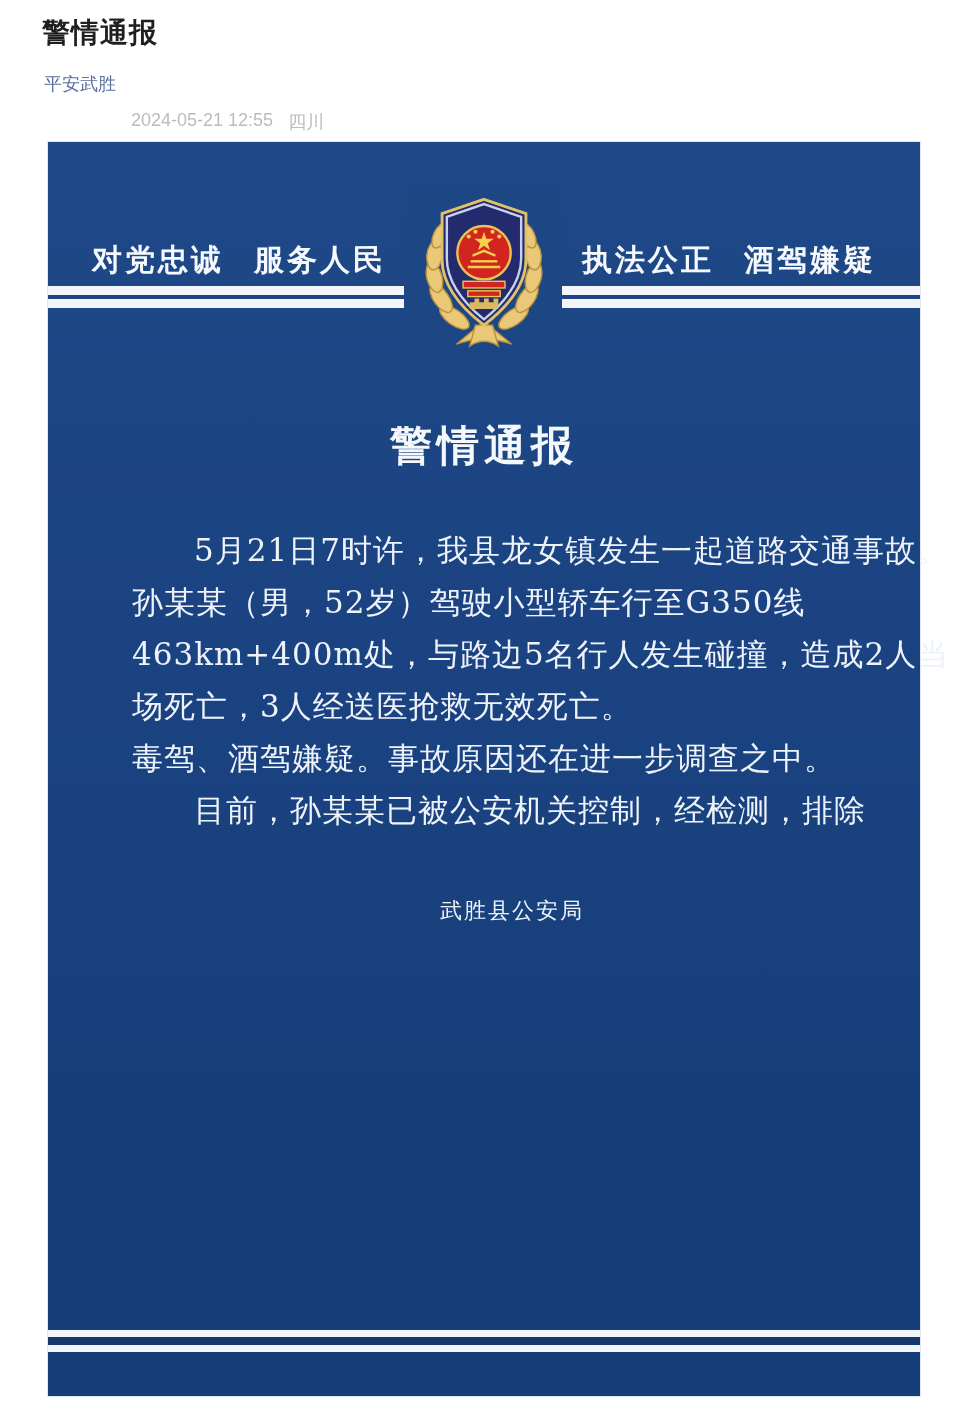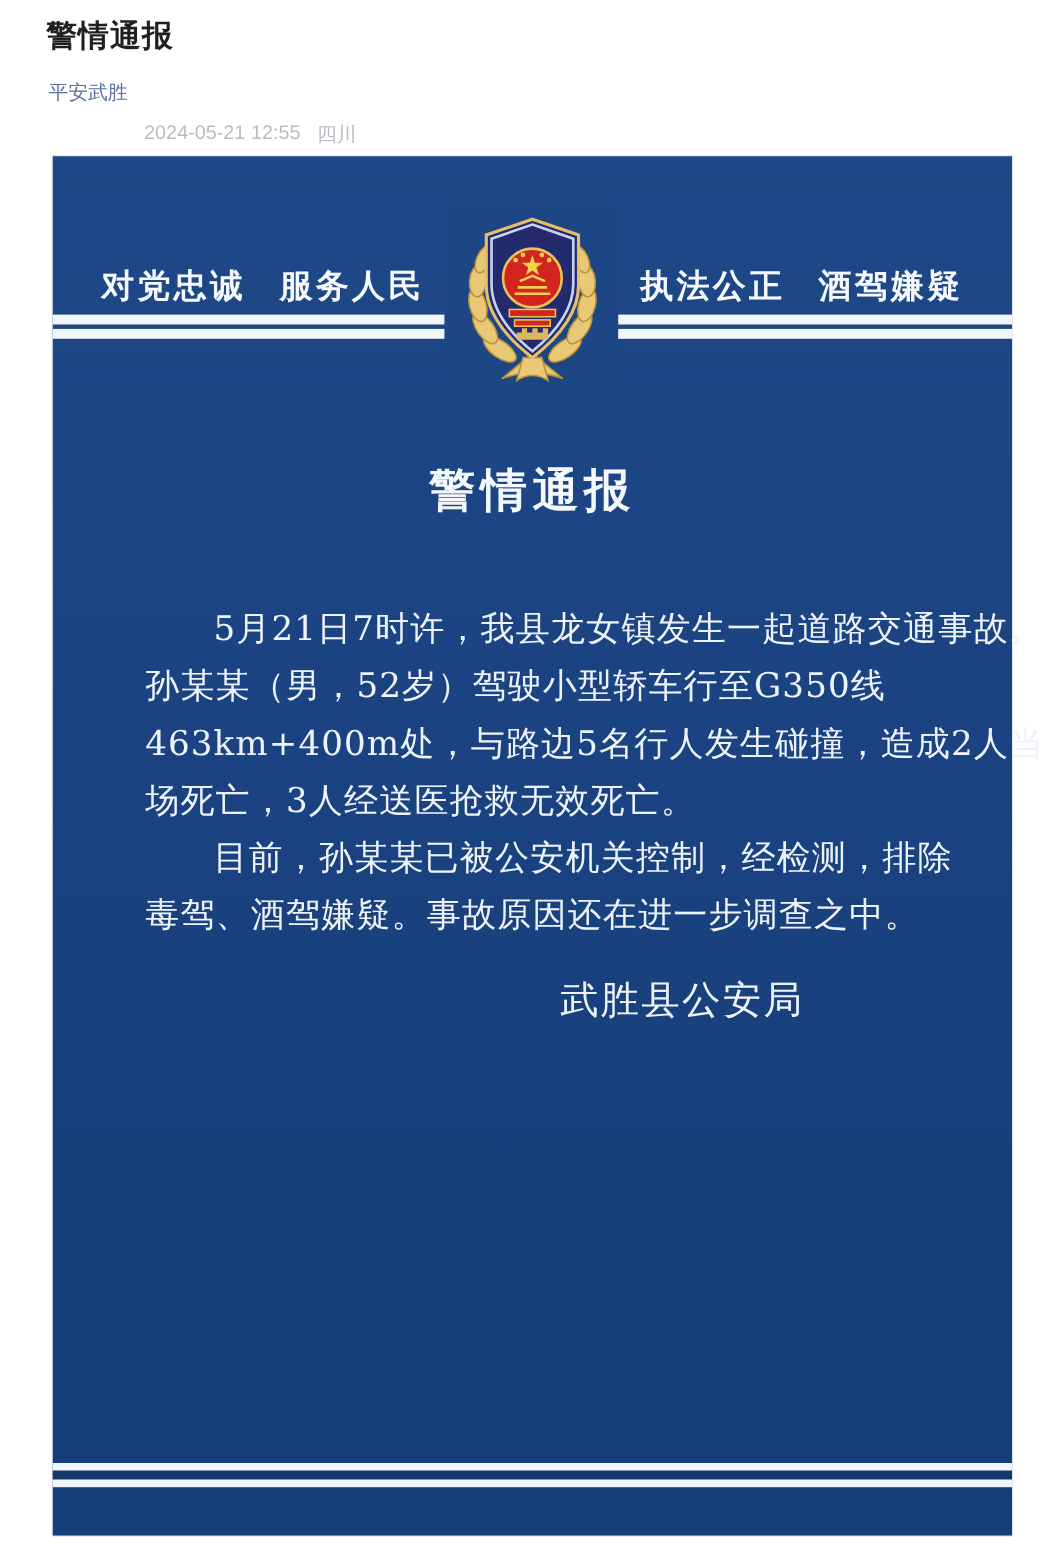--- a/index.html
+++ b/index.html
@@ -65,34 +65,34 @@
   .poster-title {
     position: absolute; top: 276px; left: 0; right: 0;
     text-align: center;
     font-family: "DejaVu Serif", "Liberation Serif", serif;
     font-size: 42px; font-weight: bold; letter-spacing: 5px;
     color: #f4f7fb;
   }
 
   
   .poster-body {
-    position: absolute; left: 84px; top: 404px; width: 710px;
+    position: absolute; left: 84px; top: 382px; width: 710px;
     font-family: "DejaVu Serif", "Liberation Serif", serif;
     font-size: 31px; line-height: 52px; color: #eef3fa;
     letter-spacing: 1px;
   }
   .poster-body .line { white-space: nowrap; }
   .poster-body .indent { text-indent: 2em; }
 
   
   .signature {
     position: absolute; top: 742px; left: 392px; width: 360px;
-    text-align: center;
+    text-align: left;
     font-family: "DejaVu Serif", "Liberation Serif", serif;
-    font-size: 35px; line-height: 53px; color: #eef3fa;
+    font-size: 22px; line-height: 53px; color: #eef3fa;
     letter-spacing: 2px;
   }
 
   
   .foot-stripe { position: absolute; left: 0; right: 0; background: #f2f6fa; }
   .foot-stripe.f1 { top: 1188px; height: 7px; }
   .foot-band     { position: absolute; left: 0; right: 0; top: 1195px; height: 8px; background: #16386b; }
   .foot-stripe.f2 { top: 1203px; height: 7px; }
 </style>
 </head>
@@ -169,22 +169,22 @@
     </svg>
   </div>
 
   <div class="poster-title">警情通报</div>
 
   <div class="poster-body">
     <div class="line indent">5月21日7时许，我县龙女镇发生一起道路交通事故。</div>
     <div class="line">孙某某（男，52岁）驾驶小型轿车行至G350线</div>
     <div class="line">463km+400m处，与路边5名行人发生碰撞，造成2人当</div>
     <div class="line">场死亡，3人经送医抢救无效死亡。</div>
+    <div class="line">毒驾、酒驾嫌疑。事故原因还在进一步调查之中。</div>
     <div class="line indent">目前，孙某某已被公安机关控制，经检测，排除</div>
-    <div class="line">毒驾、酒驾嫌疑。事故原因还在进一步调查之中。</div>
   </div>
 
   <div class="signature">
     <div>武胜县公安局</div>
   </div>
 
   <div class="foot-stripe f1"></div>
   <div class="foot-band"></div>
   <div class="foot-stripe f2"></div>
 </div>

